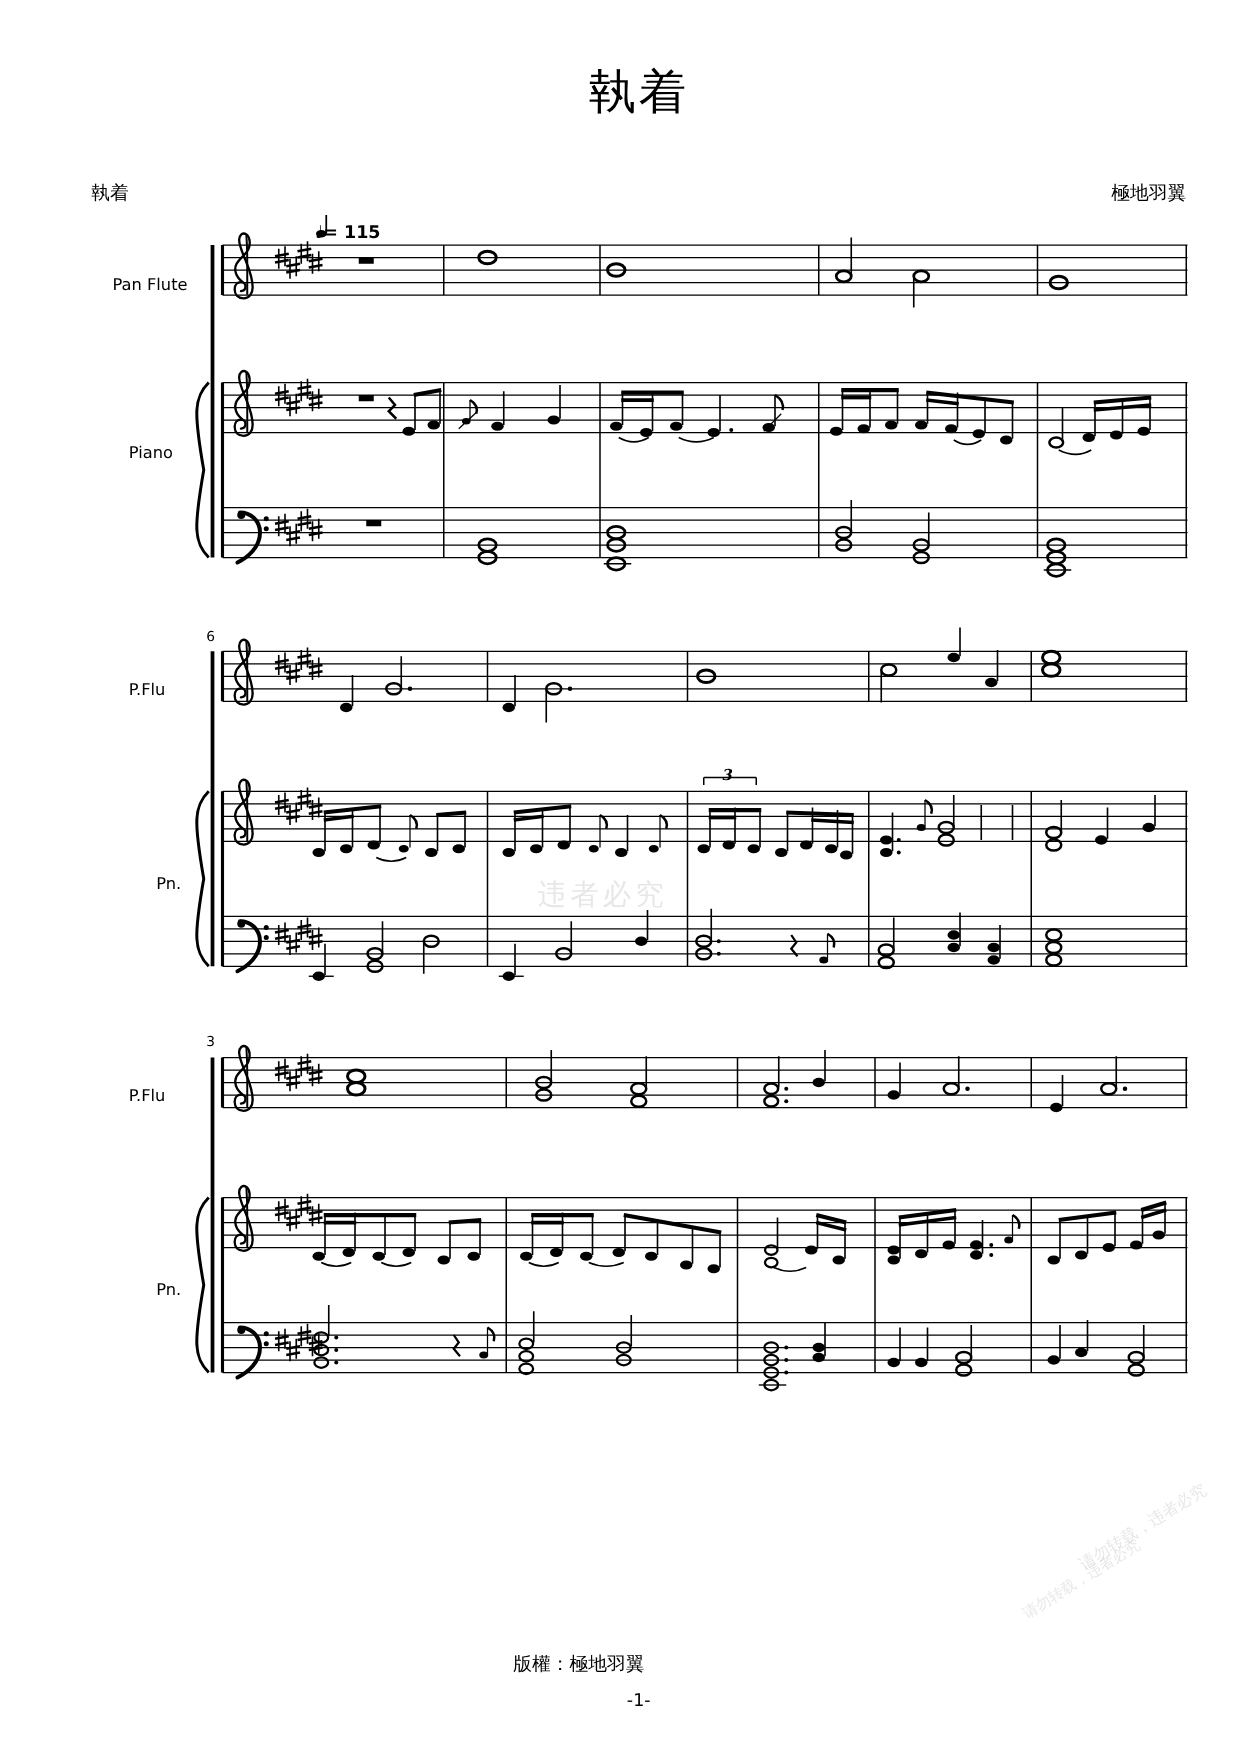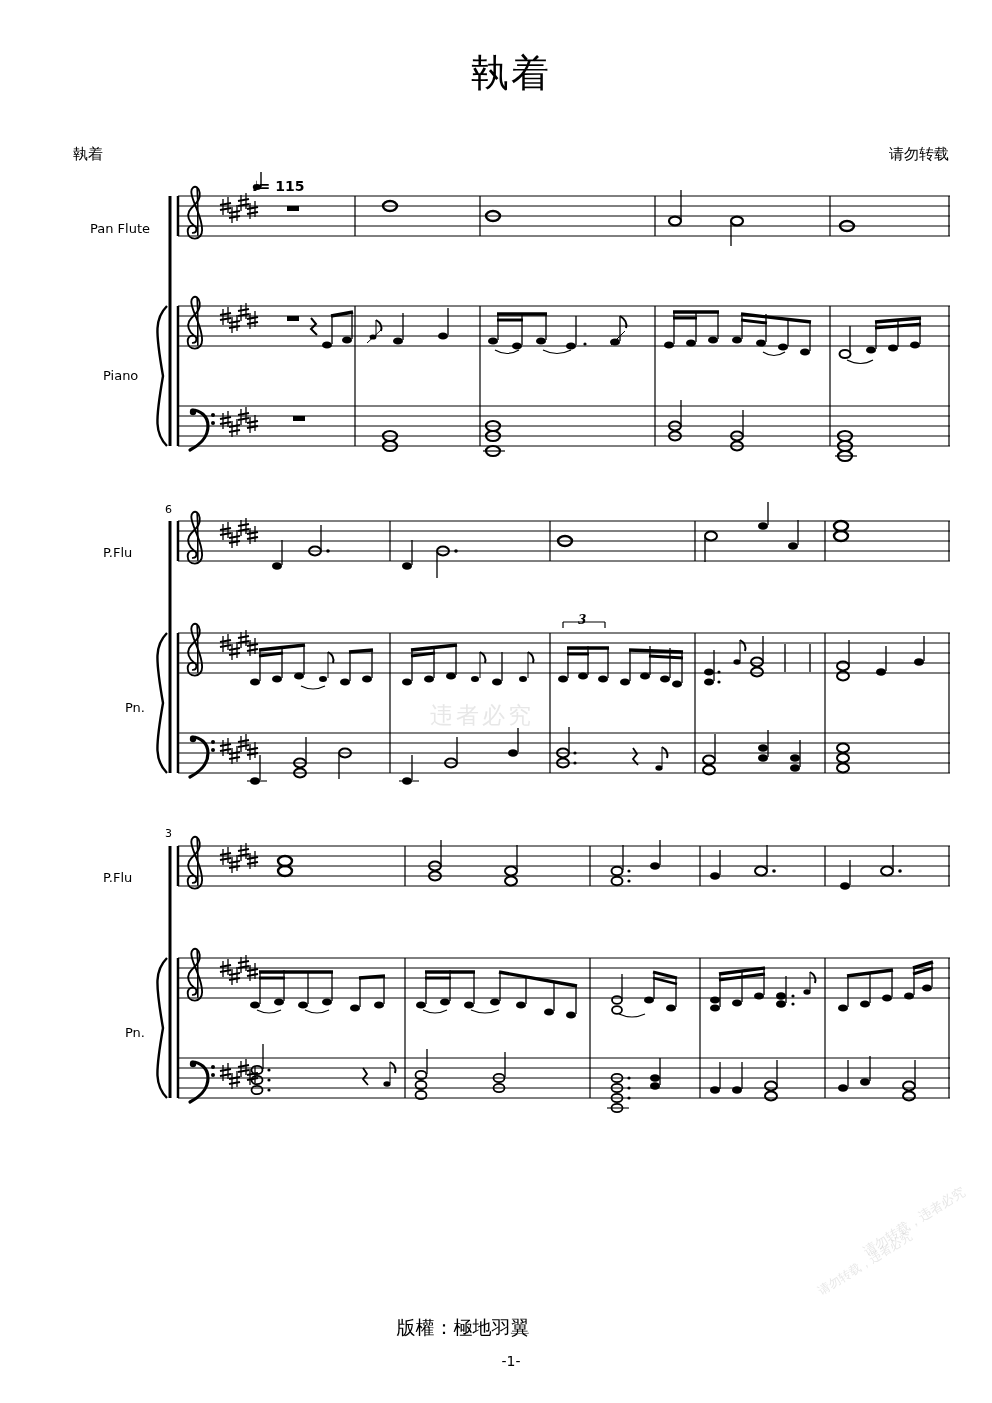--- a/index.html
+++ b/index.html
@@ -46,21 +46,21 @@
     right: 58px;
     font-size: 15px;
     font-family: "DejaVu Sans", sans-serif;
   }
   .footer-copyright {
     position: absolute;
     bottom: 62px;
     left: 0;
     width: 896px;
     text-align: center;
-    font-size: 19px;
+    font-size: 15px;
     font-family: "DejaVu Sans", sans-serif;
   }
   .footer-page {
     position: absolute;
     bottom: 34px;
     left: 0;
     width: 992px;
     text-align: center;
     font-size: 14px;
     font-family: "DejaVu Sans", sans-serif;
@@ -120,24 +120,24 @@
   }
   svg.score { position: absolute; left: 0; top: 0; }
 </style>
 </head>
 <body>
 
 <div class="page">
 
   <div class="title">執着</div>
   <div class="subtitle-left">執着</div>
-  <div class="composer-right">请勿转载</div>
+  <div class="composer-right">極地羽翼</div>
 
   <div class="instrument-label" style="top:221px; left:75px;">Pan Flute</div>
-  <div class="instrument-label" style="top:368px; left:88px;">Piano</div>
+  <div class="instrument-label" style="top:355px; left:88px;">Piano</div>
   <div class="tempo-mark" style="top:178px; left:237px;">♩= 115</div>
 
   <div class="measure-number" style="top:503px; left:150px;">6</div>
   <div class="instrument-label" style="top:545px; left:88px;">P.Flu</div>
   <div class="instrument-label" style="top:700px; left:110px;">Pn.</div>
   <div class="tuplet-mark" style="top:613px; left:563px;">3</div>
 
   <div class="measure-number" style="top:827px; left:150px;">3</div>
   <div class="instrument-label" style="top:870px; left:88px;">P.Flu</div>
   <div class="instrument-label" style="top:1025px; left:110px;">Pn.</div>

